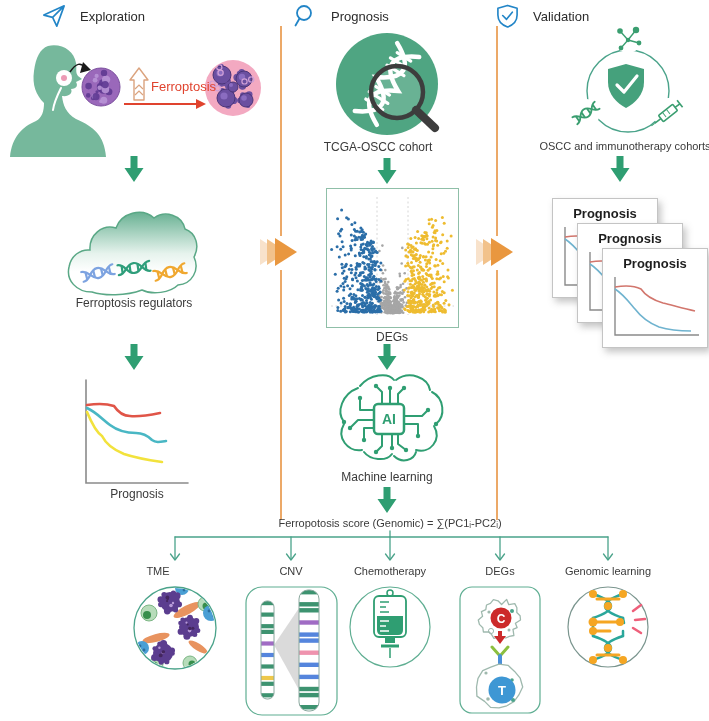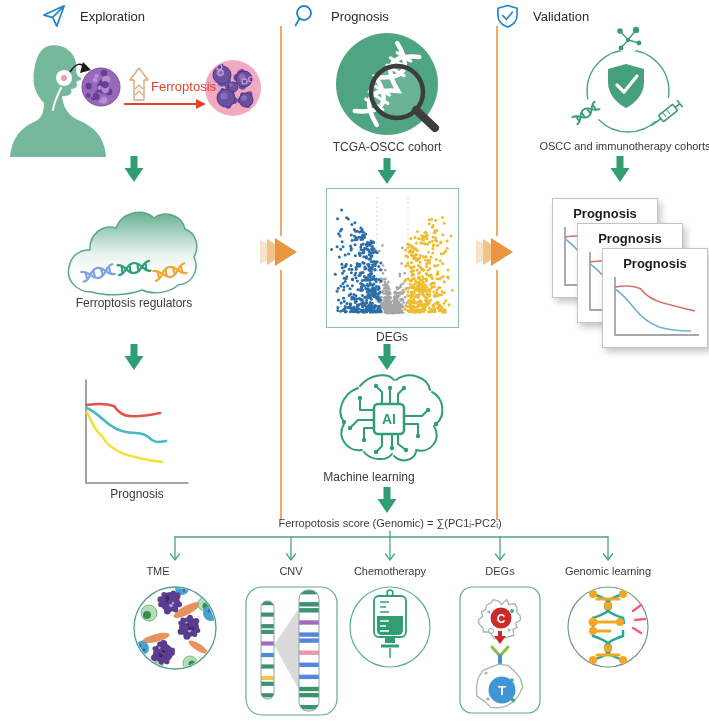--- a/index.html
+++ b/index.html
@@ -1842,23 +1842,23 @@
     <svg width="100" height="70" viewBox="0 0 100 70" style="margin:2px auto 0">
       <path d="M10,4 V62 H94" fill="none" stroke="#8a8a8a" stroke-width="1.4"></path>
       <path d="M10,14 C22,12 30,13 36,16 C40,22 48,27 58,30 C70,33 80,36 90,38" fill="none" stroke="#d2766d" stroke-width="1.6"></path>
       <path d="M10,16 C18,21 24,29 30,36 C36,44 44,50 54,54 C64,57 76,58 86,58" fill="none" stroke="#6fb3cf" stroke-width="1.6"></path>
     </svg>
   </div>
 
   <div class="lbl red" style="left:151px;top:79px">Ferroptosis</div>
   <div class="lbl" style="left:134px;top:296px">Ferroptosis regulators</div>
   <div class="lbl" style="left:137px;top:487px">Prognosis</div>
-  <div class="lbl" style="left:387px;top:140px">TCGA-OSCC cohort</div>
+  <div class="lbl" style="left:378px;top:140px">TCGA-OSCC cohort</div>
   <div class="lbl" style="left:392px;top:330px">DEGs</div>
-  <div class="lbl" style="left:369px;top:470px">Machine learning</div>
+  <div class="lbl" style="left:387px;top:470px">Machine learning</div>
   <div class="lbl small" style="left:390px;top:517px">Ferropotosis score (Genomic) = ∑(PC1ᵢ-PC2ᵢ)</div>
   <div class="lbl small" style="left:625px;top:140px">OSCC and immunotherapy cohorts</div>
   <div class="lbl small" style="left:158px;top:565px">TME</div>
   <div class="lbl small" style="left:291px;top:565px">CNV</div>
   <div class="lbl small" style="left:390px;top:565px">Chemotherapy</div>
   <div class="lbl small" style="left:500px;top:565px">DEGs</div>
   <div class="lbl small" style="left:608px;top:565px">Genomic learning</div>
 </div>
 
 </body></html>

